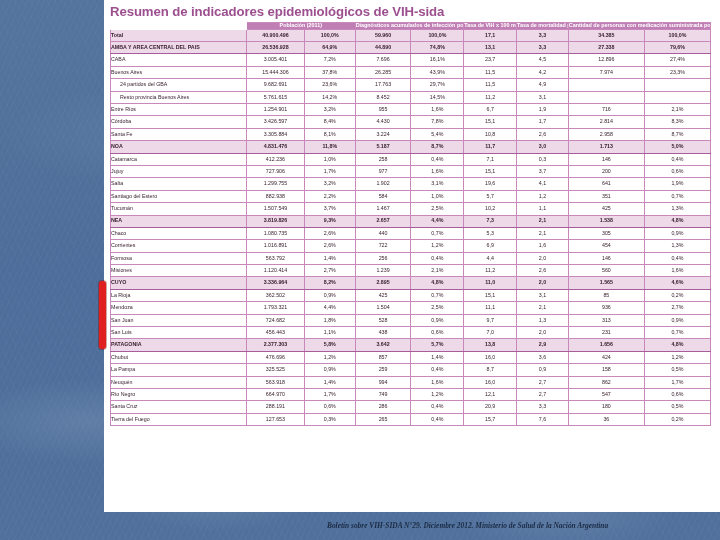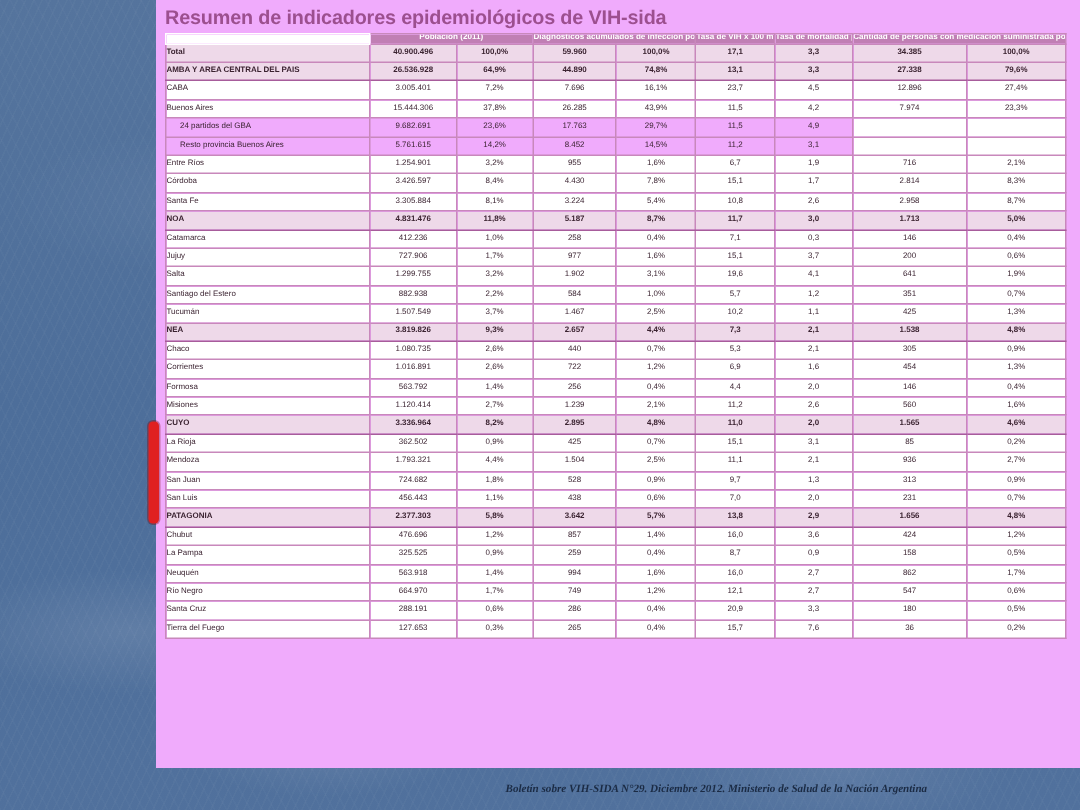--- a/index.html
+++ b/index.html
@@ -37,21 +37,21 @@
     opacity: 0.8;
   }
 
   
   #content-card {
     position: absolute;
     left: 104px;
     top: 0;
     width: 616px;
     height: 512px;
-    background: #f0abfc;
+    background: #ffffff;
   }
 
   #page-title {
     position: absolute;
     left: 6px;
     top: 4px;
     font-size: 13.2px;
     font-weight: bold;
     color: #9c4f8f;
     letter-spacing: -0.1px;
@@ -127,21 +127,21 @@
   tr.plain  td { background: #ffffff; }
   tr.sub td.rowlabel { padding-left: 9px; }
   tr.region td { border-top: 0.9px solid #a75c9b; border-bottom: 0.9px solid #a75c9b; }
   td.empty { background: #ffffff; }
 
   
   td.grp, th.grp { border-left: 1.1px solid #a75c9b; }
 
   #caption {
     position: absolute;
-    left: 337px;
+    left: 327px;
     top: 521px;
     font-family: "Liberation Serif", serif;
     font-style: italic;
     font-weight: bold;
     font-size: 7.4px;
     color: #1b2b44;
     white-space: nowrap;
   }
 </style>
 </head>

